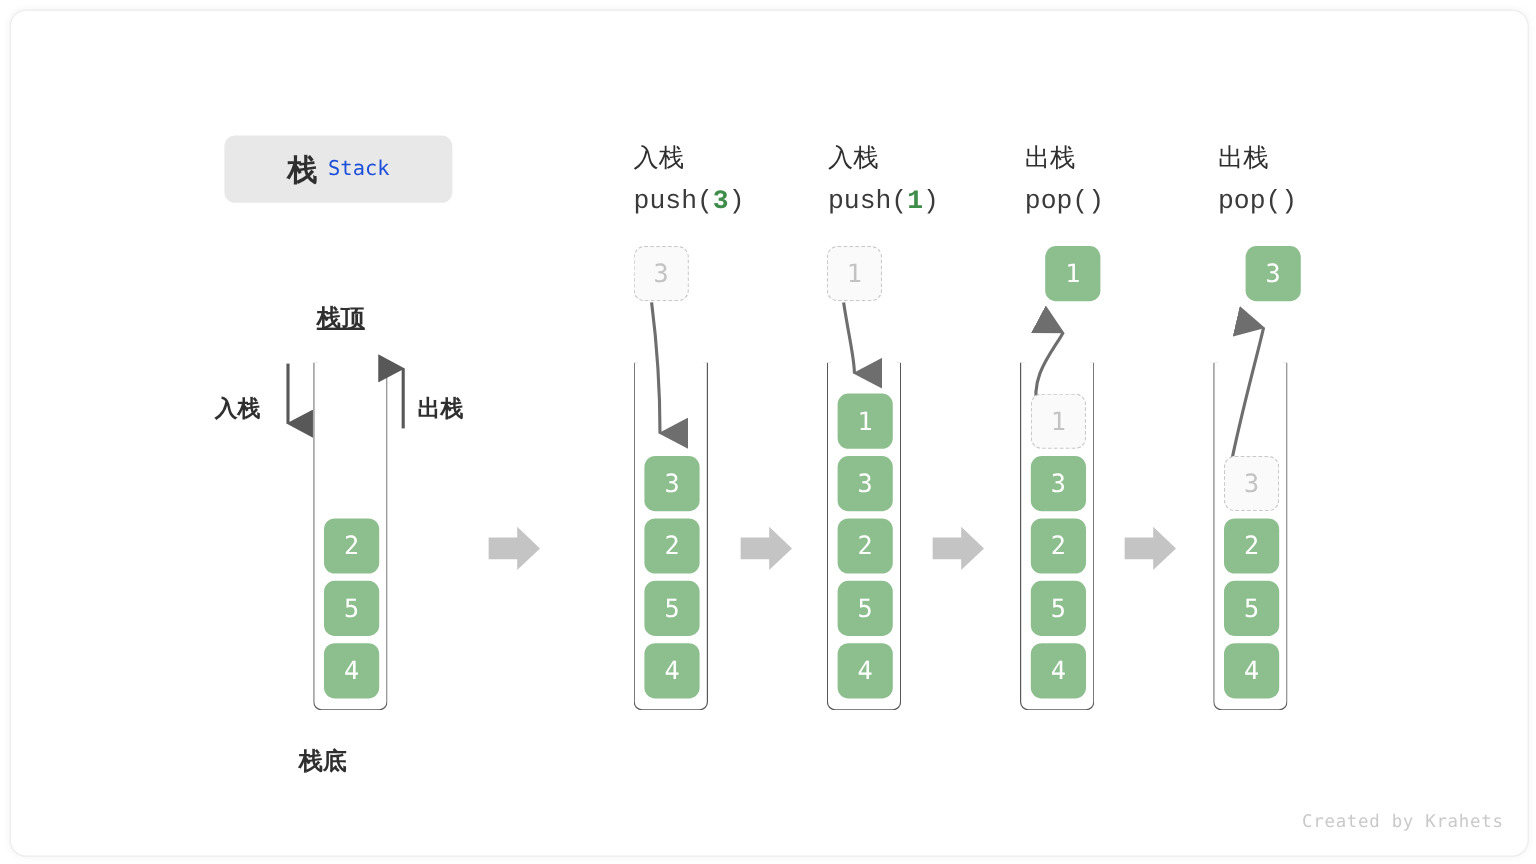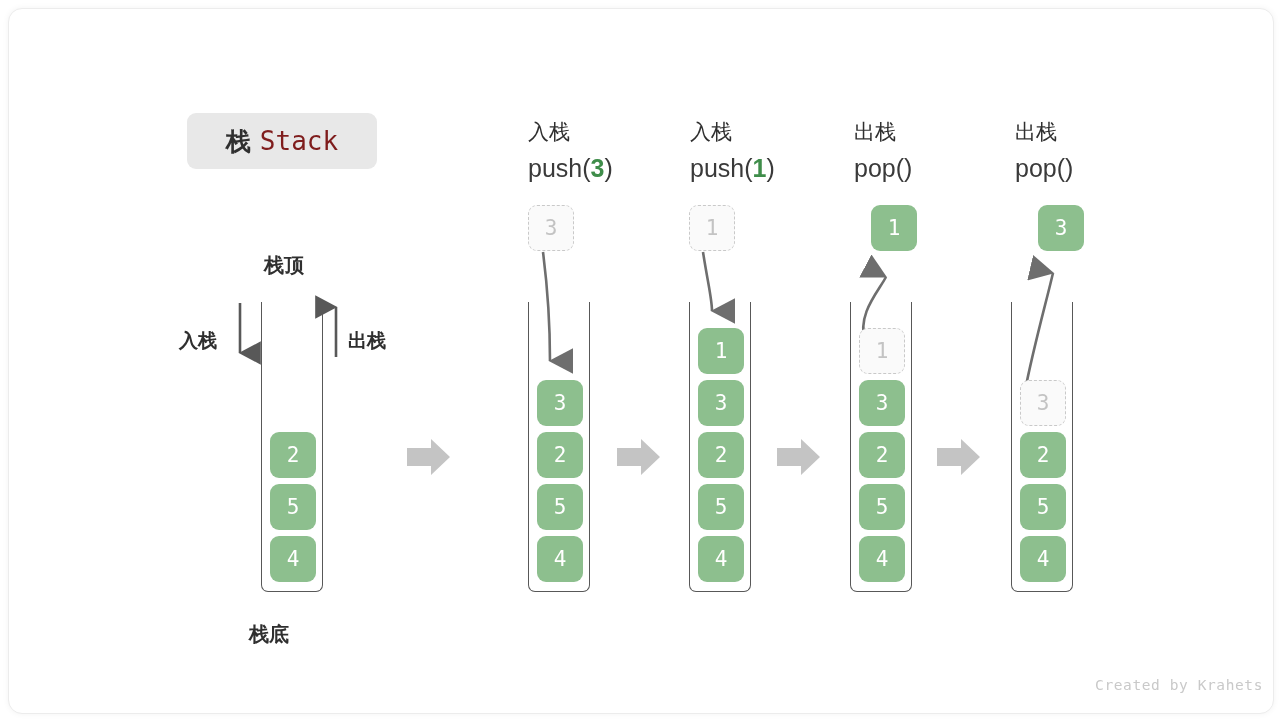--- a/index.html
+++ b/index.html
@@ -43,39 +43,39 @@
   }
   #title-chip .t-cn {
     font-family: "Liberation Sans", "DejaVu Sans", sans-serif;
     font-weight: bold;
     font-size: 25px;
     color: #2f2f2f;
     letter-spacing: 0px;
   }
   #title-chip .t-en {
     font-family: "DejaVu Sans Mono", "Liberation Mono", monospace;
-    font-size: 26px;
-    color: #7f1d1d;
+    font-size: 17px;
+    color: #1d4ed8;
     margin-left: 9px;
     text-align: center;
   }
 
   
   .col-head {
     font-size: 21px;
     color: #2f2f2f;
     line-height: 36px;
     white-space: nowrap;
   }
   .col-head .cn {
     font-family: "Liberation Sans", "DejaVu Sans", sans-serif;
   }
   .col-head .code {
-    font-family: Liberation Sans, sans-serif;
-    font-size: 25px;
+    font-family: Liberation Mono, monospace;
+    font-size: 22px;
     color: #3a3a3a;
   }
   .col-head .code .arg {
     color: #3f8d4a;
     font-weight: bold;
   }
 
   
   .stack-box {
     width: 62px;
@@ -151,41 +151,41 @@
   .cap-label {
     font-family: "Liberation Sans", "DejaVu Sans", sans-serif;
     font-weight: bold;
     font-size: 20px;
     color: #2f2f2f;
     white-space: nowrap;
   }
 
   
   #watermark {
-    right: 10px;
+    right: 20px;
     bottom: 20px;
     font-family: "DejaVu Sans Mono", "Liberation Mono", monospace;
     font-size: 14.5px;
     color: #c9c9c9;
     letter-spacing: 0.6px;
   }
 
   svg.ov { position: absolute; left: 0; top: 0; overflow: visible; pointer-events: none; }
 </style>
 </head>
 <body>
 
 <div id="canvas">
 
   <div class="abs" id="title-chip">
     <span class="t-cn">栈</span>
     <span class="t-en">Stack</span>
   </div>
 
-  <div class="abs cap-label" style="left:255px; top:243px;">栈顶</div>
+  <div class="abs cap-label" style="left:255px; top:243px;text-decoration:underline;">栈顶</div>
 
   <div class="abs side-label" style="left:170px; top:319px;">入栈</div>
   <div class="abs side-label" style="left:339px; top:319px;">出栈</div>
 
   <svg class="ov" width="1264" height="704">
     <defs>
       <marker id="mk-down" markerWidth="9" markerHeight="9" refX="4.5" refY="8" orient="auto">
         <path d="M0,0 L4.5,8.5 L9,0 Z" fill="#585858"></path>
       </marker>
       <marker id="mk-up" markerWidth="9" markerHeight="9" refX="4.5" refY="8" orient="auto">

